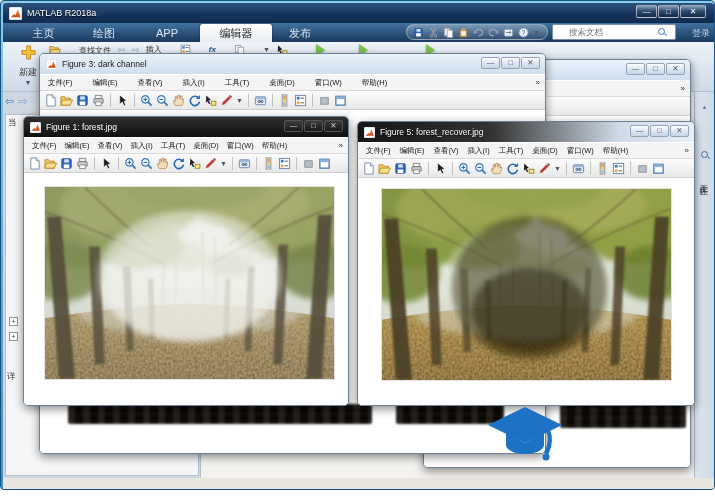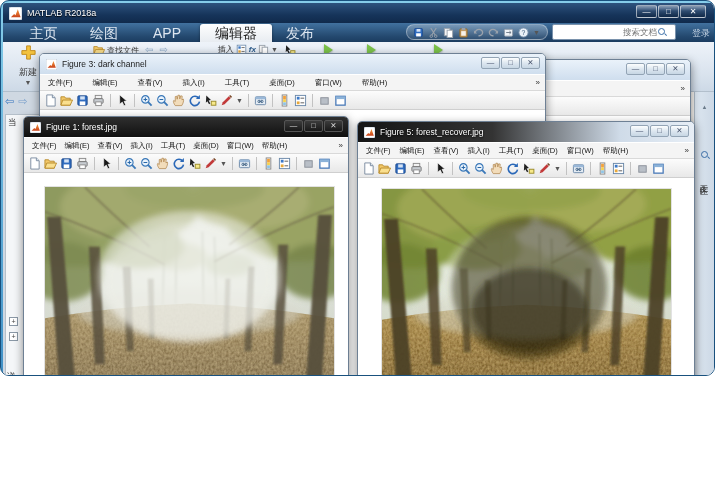--- a/index.html
+++ b/index.html
@@ -1,44 +1,44 @@
 <!DOCTYPE html>
 <html><head>
 <meta charset="utf-8">
 <style>
   * { margin:0; padding:0; box-sizing:border-box; }
   html,body { font-family:"Liberation Sans", sans-serif; }
-  #stage { position:relative; width:715px; height:376px; background:linear-gradient(180deg,#86cdea,#3f90c6); border:1px solid #19517e; border-radius:9px; overflow:hidden; }
+  #stage { position:relative; width:715px; height:490px; background:linear-gradient(180deg,#86cdea,#3f90c6); border:1px solid #19517e; border-radius:4px; overflow:hidden; }
   #inner { position:absolute; left:2px; top:2px; width:711px; height:496px; border-radius:3px; overflow:hidden; background:#e9e6df; }
 
   
   .titlebar { position:absolute; left:0; top:0; width:711px; height:20px; background:linear-gradient(180deg,#2e537e,#16345a 60%,#102a4c); display:flex; align-items:center; padding:0 6px; }
   .titlebar .t { color:#fff; font-size:9px; margin-left:5px; text-shadow:0 1px 1px #000; }
   .winbtns { position:absolute; right:8px; top:2px; display:flex; }
   .wb { width:21px; height:13px; margin-left:1px; border:1px solid rgba(255,255,255,.55); border-radius:2px; background:linear-gradient(180deg,rgba(255,255,255,.45),rgba(255,255,255,.08) 45%,rgba(0,0,0,.15)); color:#fff; font-size:8px; line-height:11px; text-align:center; }
   .wb.close { width:26px; }
 
   .tabrow { position:absolute; left:0; top:20px; width:711px; height:19px; background:linear-gradient(180deg,#41719f,#24496f 70%,#1b3c60); }
-  .tab { position:absolute; top:1px; height:18px; color:#dde6f0; font-size:14px; text-align:center; line-height:18px; }
+  .tab { position:absolute; top:1px; height:18px; color:#dde6f0; font-size:11px; text-align:center; line-height:18px; }
   .tab.active { background:linear-gradient(180deg,#fefefe,#e8ecf1); color:#1a1a1a; border-radius:3px 3px 0 0; box-shadow:0 0 3px rgba(0,0,0,.4); }
   .qa { position:absolute; left:403px; top:1px; width:142px; height:16px; border:1px solid rgba(255,255,255,.35); border-radius:8px; background:linear-gradient(180deg,rgba(255,255,255,.30),rgba(255,255,255,.08)); display:flex; align-items:center; padding:0 6px; gap:4px; }
   .qa svg { width:11px; height:11px; }
   .searchbox { position:absolute; left:549px; top:1px; width:124px; height:16px; background:#fff; border:1px solid #7a92ac; border-radius:2px; display:flex; align-items:center; }
-  .searchbox input { border:0; outline:none; width:104px; font-size:8.5px; color:#222; padding-left:0; background:transparent; font-family:"Liberation Sans",sans-serif;text-align:right; }
+  .searchbox input { border:0; outline:none; width:104px; font-size:8.5px; color:#222; padding-left:16px; background:transparent; font-family:"Liberation Sans",sans-serif; }
   .mag { position:relative; width:10px; height:10px; }
   .mag::before { content:""; position:absolute; left:1px; top:1px; width:5px; height:5px; border:1.4px solid #3a6ea8; border-radius:50%; }
   .mag::after { content:""; position:absolute; left:7px; top:7px; width:3px; height:1.4px; background:#3a6ea8; transform:rotate(45deg); }
   .signin { position:absolute; right:4px; top:4px; color:#c4d2e2; font-size:9px; }
 
   .ribbon { position:absolute; left:0; top:39px; width:711px; height:50px; background:linear-gradient(180deg,#eef3f9,#d8e2ed 70%,#cdd9e6); border-bottom:1px solid #b2bfcc; }
   .newbtn { position:absolute; left:8px; top:2px; width:34px; height:46px; text-align:center; }
   .newbtn .lbl { font-size:9px; color:#333; margin-top:1px; }
   .caret { color:#555; font-size:7px; }
   .ribicons { position:absolute; left:46px; top:2px; display:flex; align-items:flex-start; gap:6px; }
-  .ribitem { font-size:8px; color:#333; display:flex; align-items:center; gap:2px;margin-left:44px; }
+  .ribitem { font-size:8px; color:#333; display:flex; align-items:center; gap:18px; }
   .runtri { width:0; height:0; border-left:9px solid #7cc24a; border-top:6px solid transparent; border-bottom:6px solid transparent; filter:drop-shadow(0 1px 1px rgba(0,0,0,.3)); }
 
   
   .desktop { position:absolute; left:0; top:89px; width:711px; height:386px; background:#cfd8e2; }
   .leftpanel { position:absolute; left:2px; top:22px; width:194px; height:362px; background:#f4f6f8; border:1px solid #b5bfc9; }
   .navarrows { position:absolute; left:2px; top:3px; display:flex; gap:4px; }
   .arr { font-size:11px; color:#3a78c0; }
   .arr.fwd { color:#7aa0cc; }
   .pchar { font-size:8.5px; color:#333; }
   .expbox { display:inline-block; width:9px; height:9px; border:1px solid #8a98a6; background:#fff; color:#444; font-size:7px; line-height:7px; text-align:center; }

